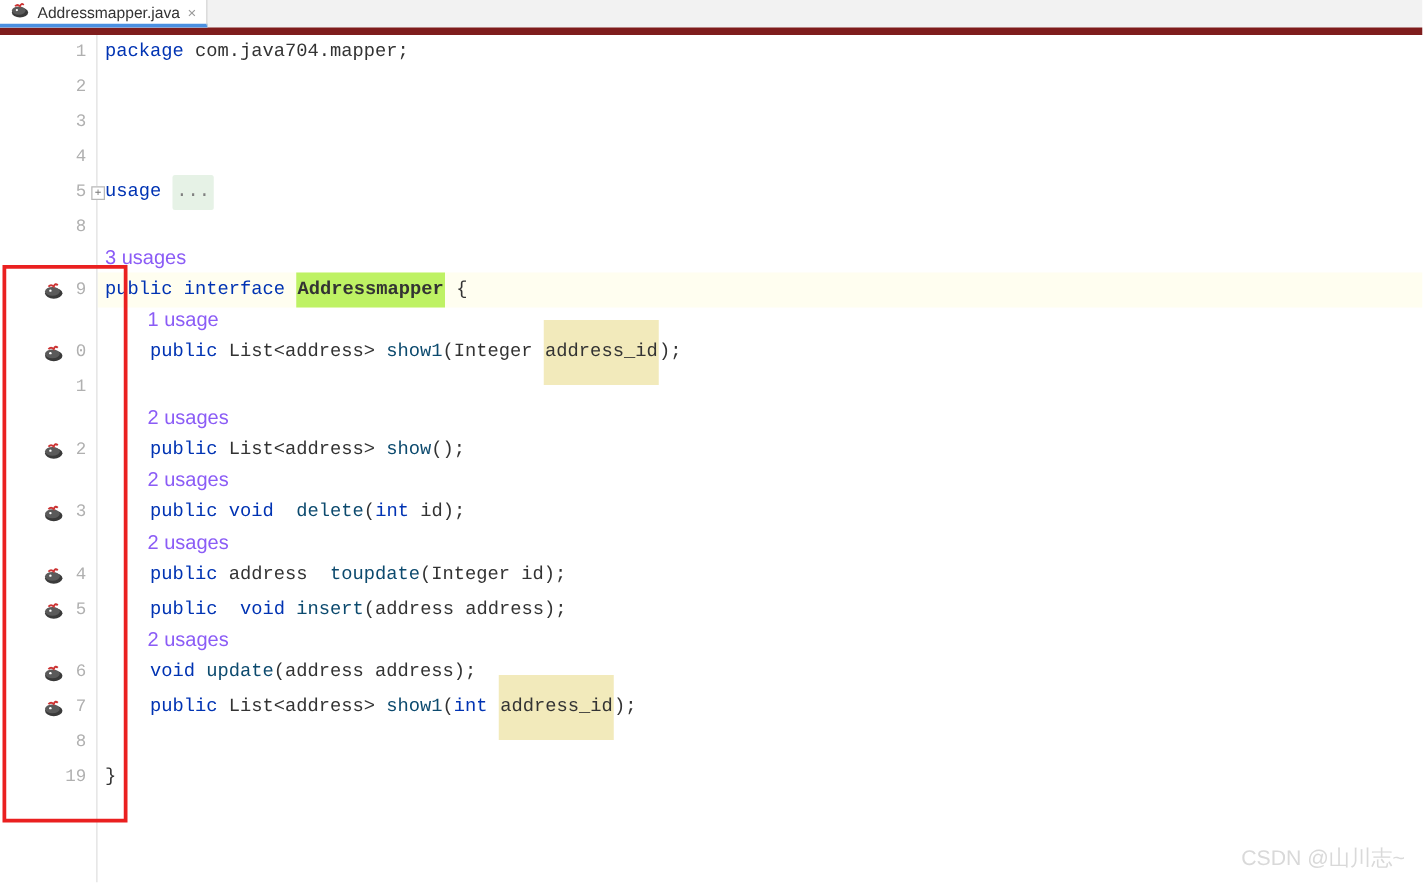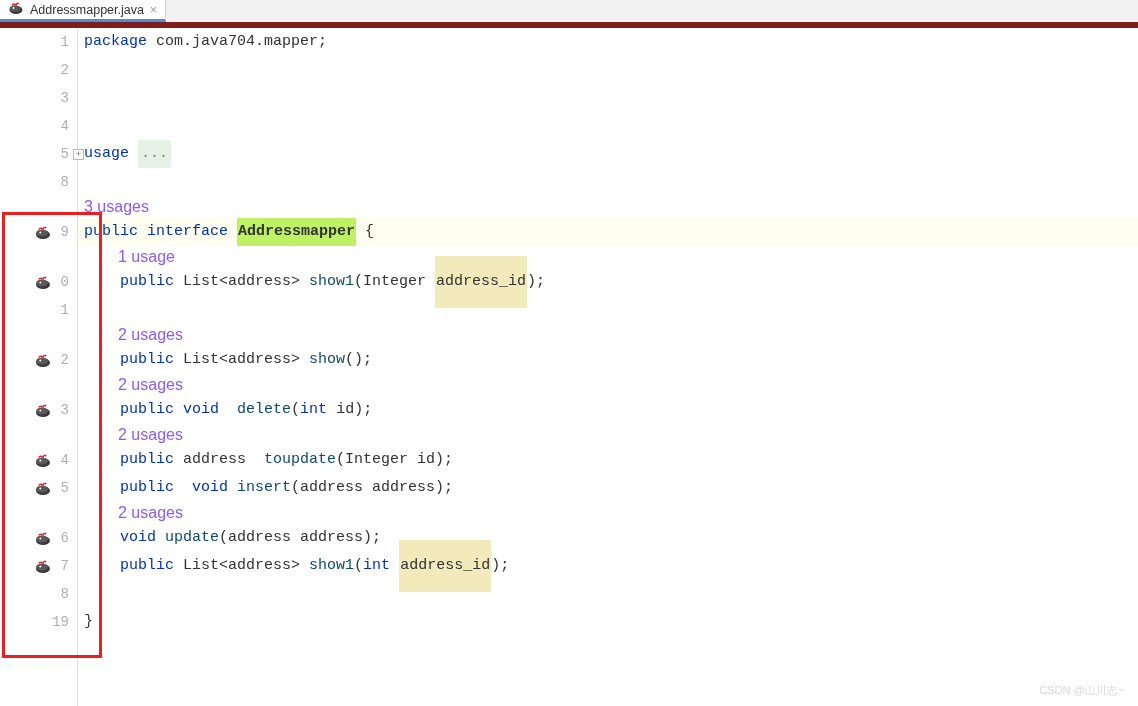--- a/index.html
+++ b/index.html
@@ -111,21 +111,21 @@
     position: absolute;
     border: 3px solid #ea2020;
     pointer-events: none;
     z-index: 5;
   }
   .watermark {
     position: absolute;
     bottom: 8px;
     right: 14px;
     color: #d9d9d9;
-    font-size: 11px;
+    font-size: 17px;
     z-index: 3;
     font-family: sans-serif;
   }
 </style>
 </head>
 <body>
 
 <div class="tab-bar">
   <div class="tab">
     <span>

